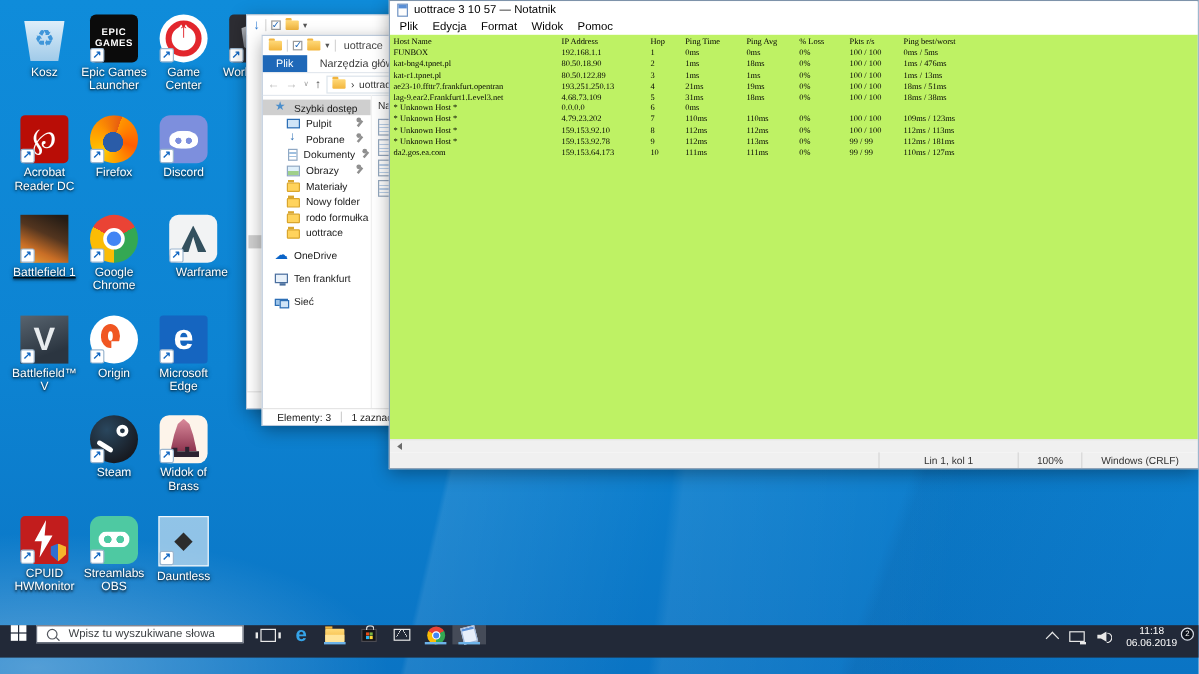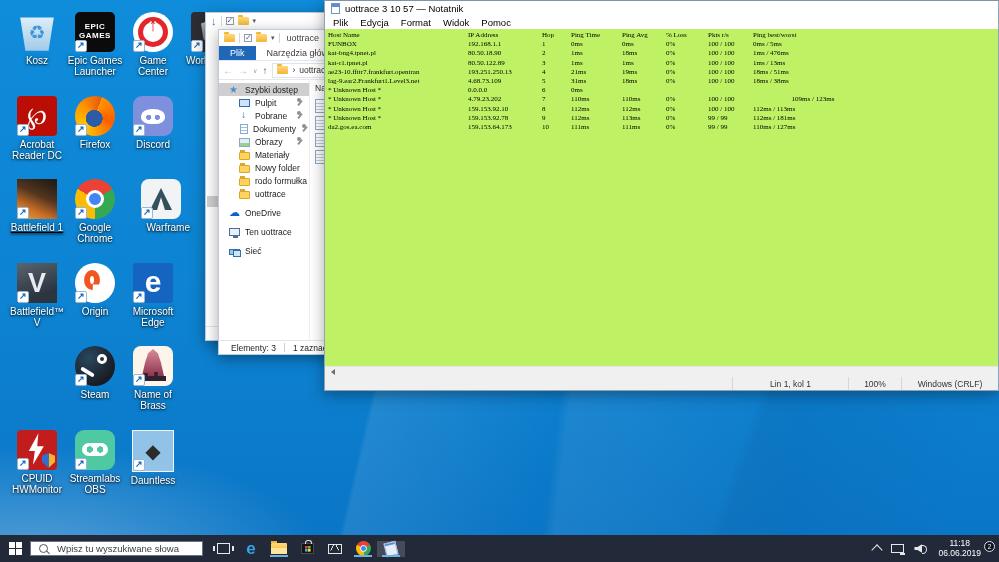--- a/index.html
+++ b/index.html
@@ -138,21 +138,21 @@
   .np-content{position:absolute;top:28px;left:0;right:0;bottom:23px;background:#bef264;overflow:hidden;
     font-family:Liberation Serif, serif;font-size:7px;line-height:9.2px;color:#000;padding:2px 0 0 3px}
   .tr{display:flex;white-space:pre}
   .tr span{flex:none;overflow:visible}
   .np-hscroll{position:absolute;left:0;right:0;bottom:13px;height:10px;background:#f0f0f0;border-top:1px solid #e6e6e6;display:flex;align-items:center}
   .np-hscroll::before{content:"";margin-left:3px;border:3px solid rgba(0,0,0,0);border-right:4px solid #6b6b6b}
   .np-status{position:absolute;left:0;right:0;bottom:0;height:13px;background:#f0f0f0;display:flex;align-items:center;font-size:8.5px;color:#333}
   .np-fill{flex:1}
   .np-seg{border-left:1px solid #d6d6d6;height:100%;display:flex;align-items:center;justify-content:center}
   
-  .taskbar{position:absolute;left:0;right:0;bottom:0;height:27px;background:#222938;display:flex;align-items:center;z-index:50}
+  .taskbar{position:absolute;left:0;right:0;bottom:14px;height:27px;background:#222938;display:flex;align-items:flex-start;z-index:50}
   .tb-start{width:30px;display:flex;align-items:center;justify-content:center}
   .win-logo{width:13px;height:13px;background:
     linear-gradient(#fff,#fff) 0 0/6px 6px no-repeat,linear-gradient(#fff,#fff) 7px 0/6px 6px no-repeat,
     linear-gradient(#fff,#fff) 0 7px/6px 6px no-repeat,linear-gradient(#fff,#fff) 7px 7px/6px 6px no-repeat}
   .tb-search{width:173px;background:#fff;border:1px solid #6b7280;display:flex;align-items:center;gap:7px;padding:0 8px;box-sizing:border-box}
   .mag{width:7px;height:7px;border:1.4px solid #53575e;border-radius:50%;position:relative;flex:none}
   .mag::after{content:"";position:absolute;right:-3px;bottom:-1px;width:4px;height:1.4px;background:#53575e;transform:rotate(45deg)}
   .tb-search input{border:none;outline:none;font-size:9.5px;color:#444;width:130px;font-family:"Liberation Sans",sans-serif;background:rgba(0,0,0,0)}
   .tb-search input::placeholder{color:#3c4043}
   .tb-apps{display:flex;margin-left:6px}
@@ -276,21 +276,21 @@
       <div class="dicon" style="left: 66px; top: 346px;">
         <div class="dimg i-steam">
           <span class="sc"></span>
         </div>
         <div class="dlabel">Steam</div>
       </div>
       <div class="dicon" style="left: 124px; top: 346px;">
         <div class="dimg i-cityofbrass">
           <span class="sc"></span>
         </div>
-        <div class="dlabel">Name of Brass</div>
+        <div class="dlabel">Widok of Brass</div>
       </div>
       <div class="dicon" style="left: 8px; top: 430px;">
         <div class="dimg i-hwmonitor">
           <span class="sc"></span>
         </div>
         <div class="dlabel">CPUID HWMonitor</div>
       </div>
       <div class="dicon" style="left: 66px; top: 430px;">
         <div class="dimg i-streamlabs">
           <span class="sc"></span>
@@ -385,21 +385,21 @@
           <div class="srow child">
             <span class="si si-folder"></span>
             <span class="slabel">uottrace</span>
           </div>
           <div class="srow gap">
             <span class="si si-onedrive"></span>
             <span class="slabel">OneDrive</span>
           </div>
           <div class="srow gap">
             <span class="si si-computer"></span>
-            <span class="slabel">Ten uottrace</span>
+            <span class="slabel">Ten frankfurt</span>
           </div>
           <div class="srow gap">
             <span class="si si-network"></span>
             <span class="slabel">Sieć</span>
           </div>
         </div>
       <div class="ex-files">
         <div class="col-head">Nazwa</div>
         <div class="file-ico"></div>
         <div class="file-ico"></div>
@@ -427,21 +427,21 @@
         <span class="np-mi">Pomoc</span>
       </div>
     <div class="np-content" id="np-content">
         <div class="tr"><span style="width: 140px;">Host Name</span><span style="width: 74px;">IP Address</span><span style="width: 29px;">Hop</span><span style="width: 51px;">Ping Time</span><span style="width: 44px;">Ping Avg</span><span style="width: 42px;">% Loss</span><span style="width: 45px;">Pkts r/s</span><span style="width: 120px;">Ping best/worst</span></div>
         <div class="tr"><span style="width: 140px;">FUNBOX</span><span style="width: 74px;">192.168.1.1</span><span style="width: 29px;">1</span><span style="width: 51px;">0ms</span><span style="width: 44px;">0ms</span><span style="width: 42px;">0%</span><span style="width: 45px;">100 / 100</span><span style="width: 120px;">0ms / 5ms</span></div>
         <div class="tr"><span style="width: 140px;">kat-bng4.tpnet.pl</span><span style="width: 74px;">80.50.18.90</span><span style="width: 29px;">2</span><span style="width: 51px;">1ms</span><span style="width: 44px;">18ms</span><span style="width: 42px;">0%</span><span style="width: 45px;">100 / 100</span><span style="width: 120px;">1ms / 476ms</span></div>
         <div class="tr"><span style="width: 140px;">kat-r1.tpnet.pl</span><span style="width: 74px;">80.50.122.89</span><span style="width: 29px;">3</span><span style="width: 51px;">1ms</span><span style="width: 44px;">1ms</span><span style="width: 42px;">0%</span><span style="width: 45px;">100 / 100</span><span style="width: 120px;">1ms / 13ms</span></div>
         <div class="tr"><span style="width: 140px;">ae23-10.ffttr7.frankfurt.opentran</span><span style="width: 74px;">193.251.250.13</span><span style="width: 29px;">4</span><span style="width: 51px;">21ms</span><span style="width: 44px;">19ms</span><span style="width: 42px;">0%</span><span style="width: 45px;">100 / 100</span><span style="width: 120px;">18ms / 51ms</span></div>
         <div class="tr"><span style="width: 140px;">lag-9.ear2.Frankfurt1.Level3.net</span><span style="width: 74px;">4.68.73.109</span><span style="width: 29px;">5</span><span style="width: 51px;">31ms</span><span style="width: 44px;">18ms</span><span style="width: 42px;">0%</span><span style="width: 45px;">100 / 100</span><span style="width: 120px;">18ms / 38ms</span></div>
         <div class="tr"><span style="width: 140px;">* Unknown Host *</span><span style="width: 74px;">0.0.0.0</span><span style="width: 29px;">6</span><span style="width: 51px;">0ms</span><span style="width: 44px;"></span><span style="width: 42px;"></span><span style="width: 45px;"></span><span style="width: 120px;"></span></div>
-        <div class="tr"><span style="width: 140px;">* Unknown Host *</span><span style="width: 74px;">4.79.23.202</span><span style="width: 29px;">7</span><span style="width: 51px;">110ms</span><span style="width: 44px;">110ms</span><span style="width: 42px;">0%</span><span style="width: 45px;">100 / 100</span><span style="width: 120px; text-align: center;">109ms / 123ms</span></div>
+        <div class="tr"><span style="width: 140px;">* Unknown Host *</span><span style="width: 74px;">4.79.23.202</span><span style="width: 29px;">7</span><span style="width: 51px;">110ms</span><span style="width: 44px;">110ms</span><span style="width: 42px;">0%</span><span style="width: 45px;">100 / 100</span><span style="width: 120px;">109ms / 123ms</span></div>
         <div class="tr"><span style="width: 140px;">* Unknown Host *</span><span style="width: 74px;">159.153.92.10</span><span style="width: 29px;">8</span><span style="width: 51px;">112ms</span><span style="width: 44px;">112ms</span><span style="width: 42px;">0%</span><span style="width: 45px;">100 / 100</span><span style="width: 120px;">112ms / 113ms</span></div>
         <div class="tr"><span style="width: 140px;">* Unknown Host *</span><span style="width: 74px;">159.153.92.78</span><span style="width: 29px;">9</span><span style="width: 51px;">112ms</span><span style="width: 44px;">113ms</span><span style="width: 42px;">0%</span><span style="width: 45px;">99 / 99</span><span style="width: 120px;">112ms / 181ms</span></div>
         <div class="tr"><span style="width: 140px;">da2.gos.ea.com</span><span style="width: 74px;">159.153.64.173</span><span style="width: 29px;">10</span><span style="width: 51px;">111ms</span><span style="width: 44px;">111ms</span><span style="width: 42px;">0%</span><span style="width: 45px;">99 / 99</span><span style="width: 120px;">110ms / 127ms</span></div>
       </div>
     <div class="np-hscroll"></div>
     <div class="np-status">
       <span class="np-fill"></span>
       <span class="np-seg" style="width:115px">Lin 1, kol 1</span>
       <span class="np-seg" style="width:52px">100%</span>
       <span class="np-seg" style="width:96px">Windows (CRLF)</span>

